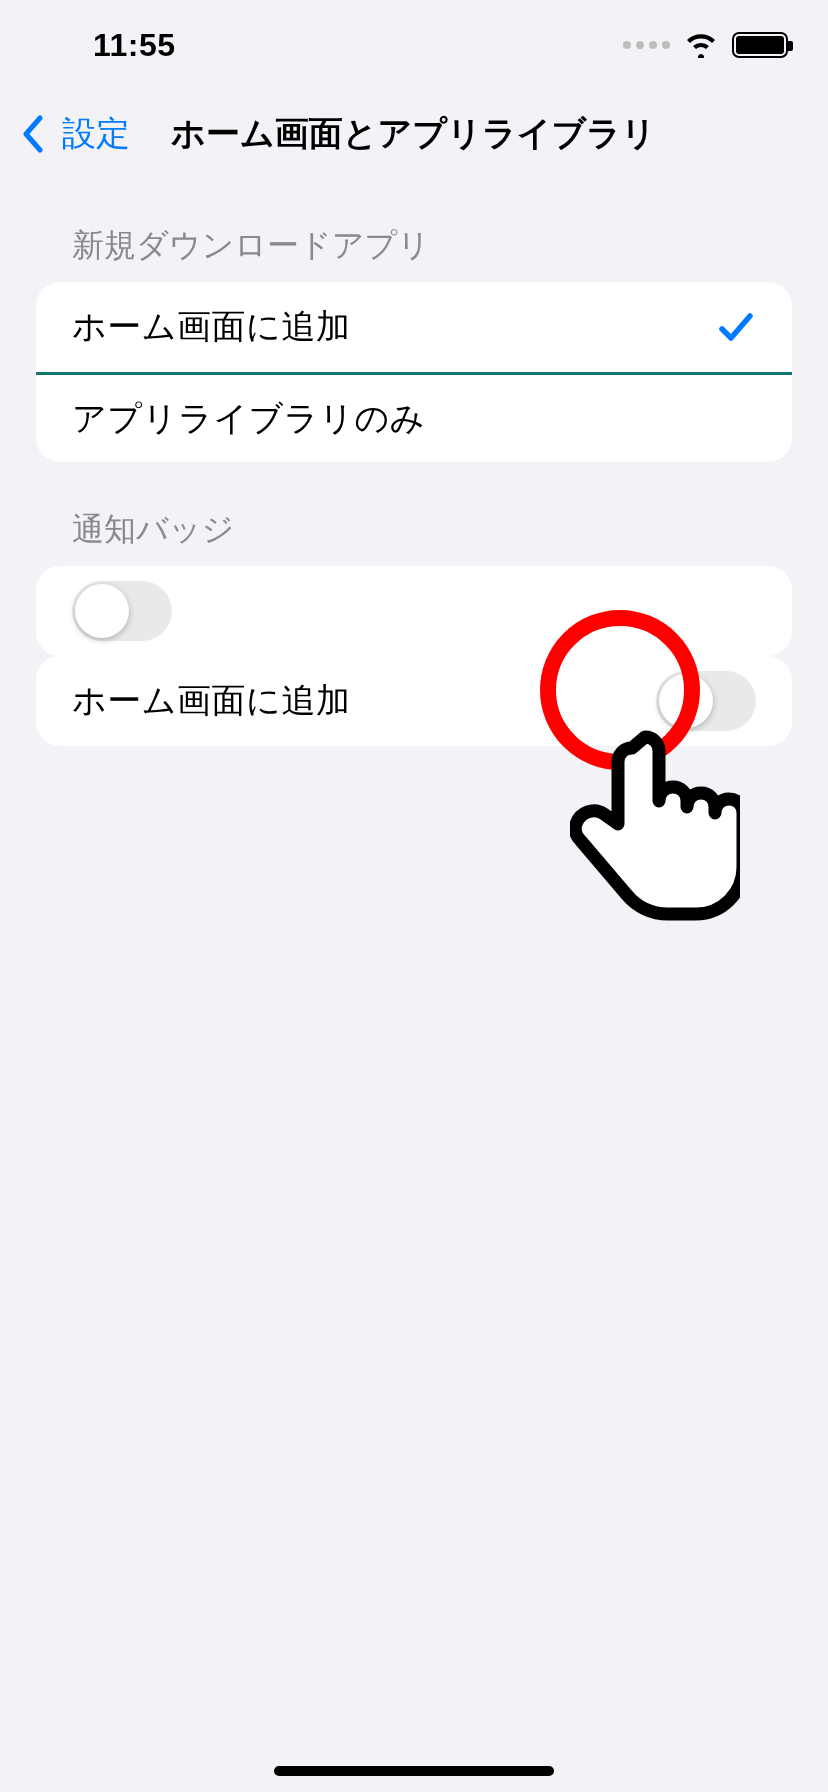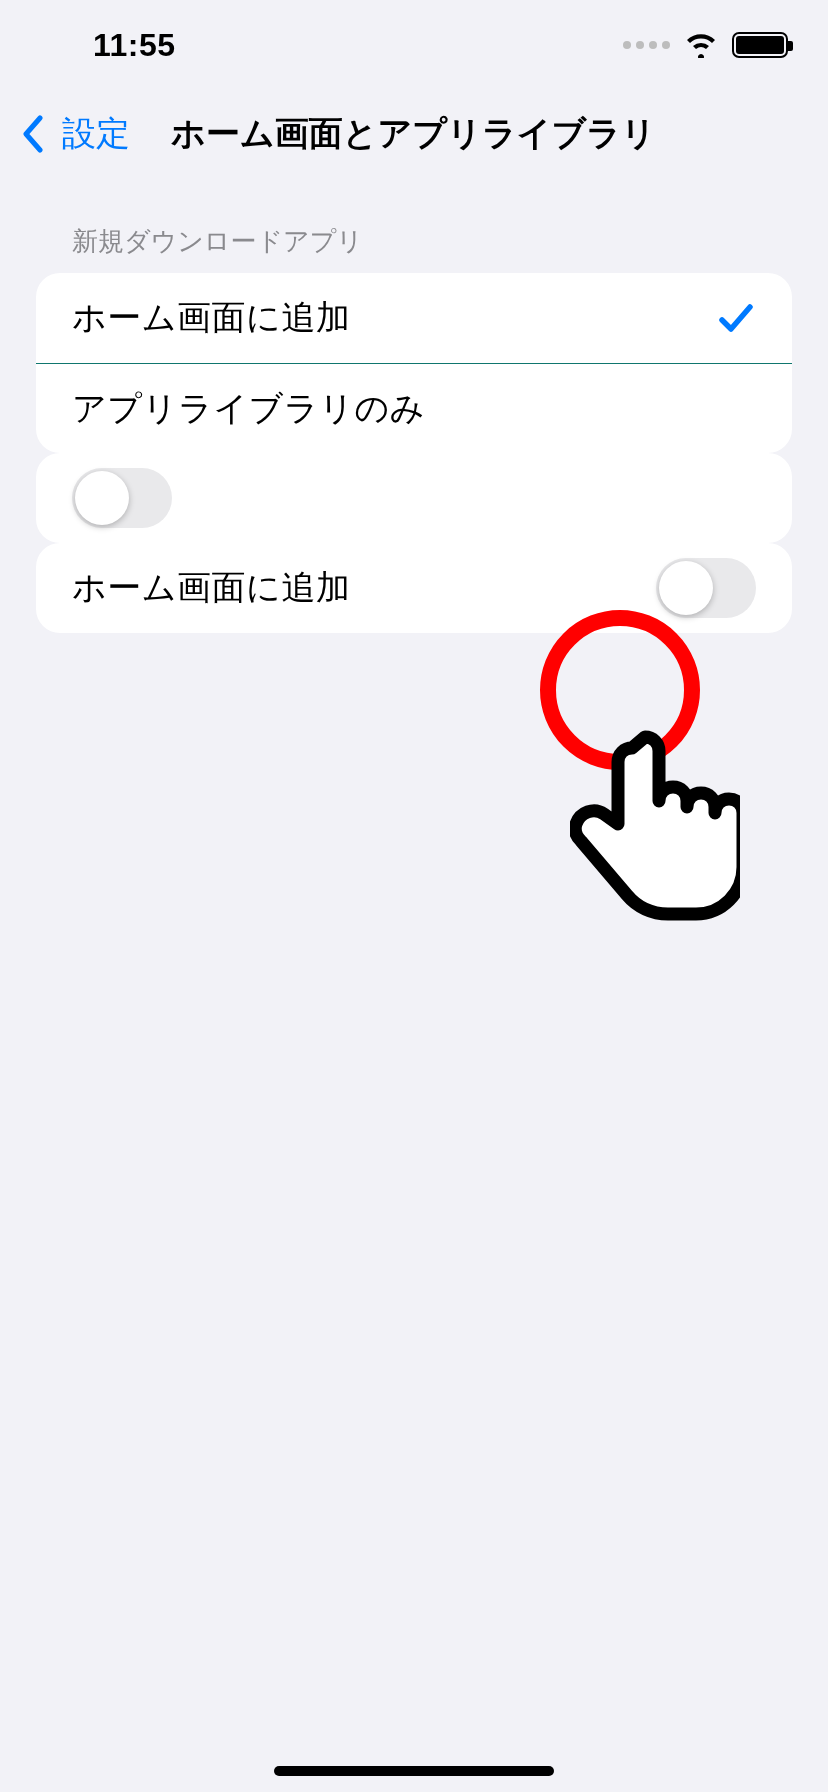--- a/index.html
+++ b/index.html
@@ -22,24 +22,24 @@
     .battery { width: 56px; height: 26px; border: 2.5px solid #000; border-radius: 7px; position: relative; }
     .battery::after { content:""; position:absolute; right:-7px; top:7px; width:5px; height:10px; background:#000; border-radius:0 2px 2px 0; }
     .battery-fill { position:absolute; inset:2px; background:#000; border-radius:3px; }
     
     .nav { height: 88px; display:flex; align-items:center; padding:0 20px; position:relative; }
     .nav-back { display:flex; align-items:center; color:#007aff; font-size:34px; gap:16px; }
     .chev { width:26px; height:38px; }
     .nav-title { position:absolute; left:0; right:1px; text-align:center; font-size:34px; font-weight:600; pointer-events:none; }
     
     .sections { padding: 0 36px; }
-    .section-header { font-size:26px; color:#8a8a8e; padding: 46px 36px 14px; }
+    .section-header { font-size:32px; color:#8a8a8e; padding: 46px 36px 14px; }
     .group { background:#fff; border-radius:24px; overflow:hidden; }
     .row { display:flex; align-items:center; justify-content:space-between; padding:0 36px; min-height:90px;font-family:Liberation Serif, serif; }
-    .row + .row { border-top:1px solid #0f766e; }
+    .row + .row { border-top:3px solid #0f766e; }
     .row-label { font-size:34px; font-weight:400; letter-spacing:0.5px; }
     .check { width:40px; height:40px; }
     
     .toggle { width:100px; height:60px; background:#e9e9eb; border-radius:30px; position:relative; flex:0 0 auto; }
     .toggle .knob { position:absolute; width:54px; height:54px; background:#fff; border-radius:50%; top:3px; left:3px; box-shadow:0 2px 6px rgba(0,0,0,0.25); }
     
     .hl-circle { position:absolute; width:160px; height:160px; border:16px solid #ff0000; border-radius:50%; left:540px; top:610px; pointer-events:none; }
     .hand-cursor { position:absolute; left:570px; top:730px; width:170px; height:200px; pointer-events:none; }
     
     .home-ind { position:absolute; bottom:16px; left:50%; transform:translateX(-50%); width:280px; height:10px; background:#000; border-radius:5px; }
@@ -82,20 +82,21 @@
       <span class="row-label">ホーム画面に追加</span>
       <svg class="check" viewBox="0 0 40 40">
         <polyline points="6,22 15,31 34,9" fill="none" stroke="#007aff" stroke-width="5.5" stroke-linecap="round" stroke-linejoin="round"></polyline>
       </svg>
     </div>
     <div class="row">
       <span class="row-label">アプリライブラリのみ</span>
     </div>
   </div>
 
+  <div class="section-header">通知バッジ</div>
   <div class="group">
     <div class="row">
       <div class="toggle">
           <div class="knob"></div>
         </div>
     </div>
   </div>
 
   <div class="group">
     <div class="row">

